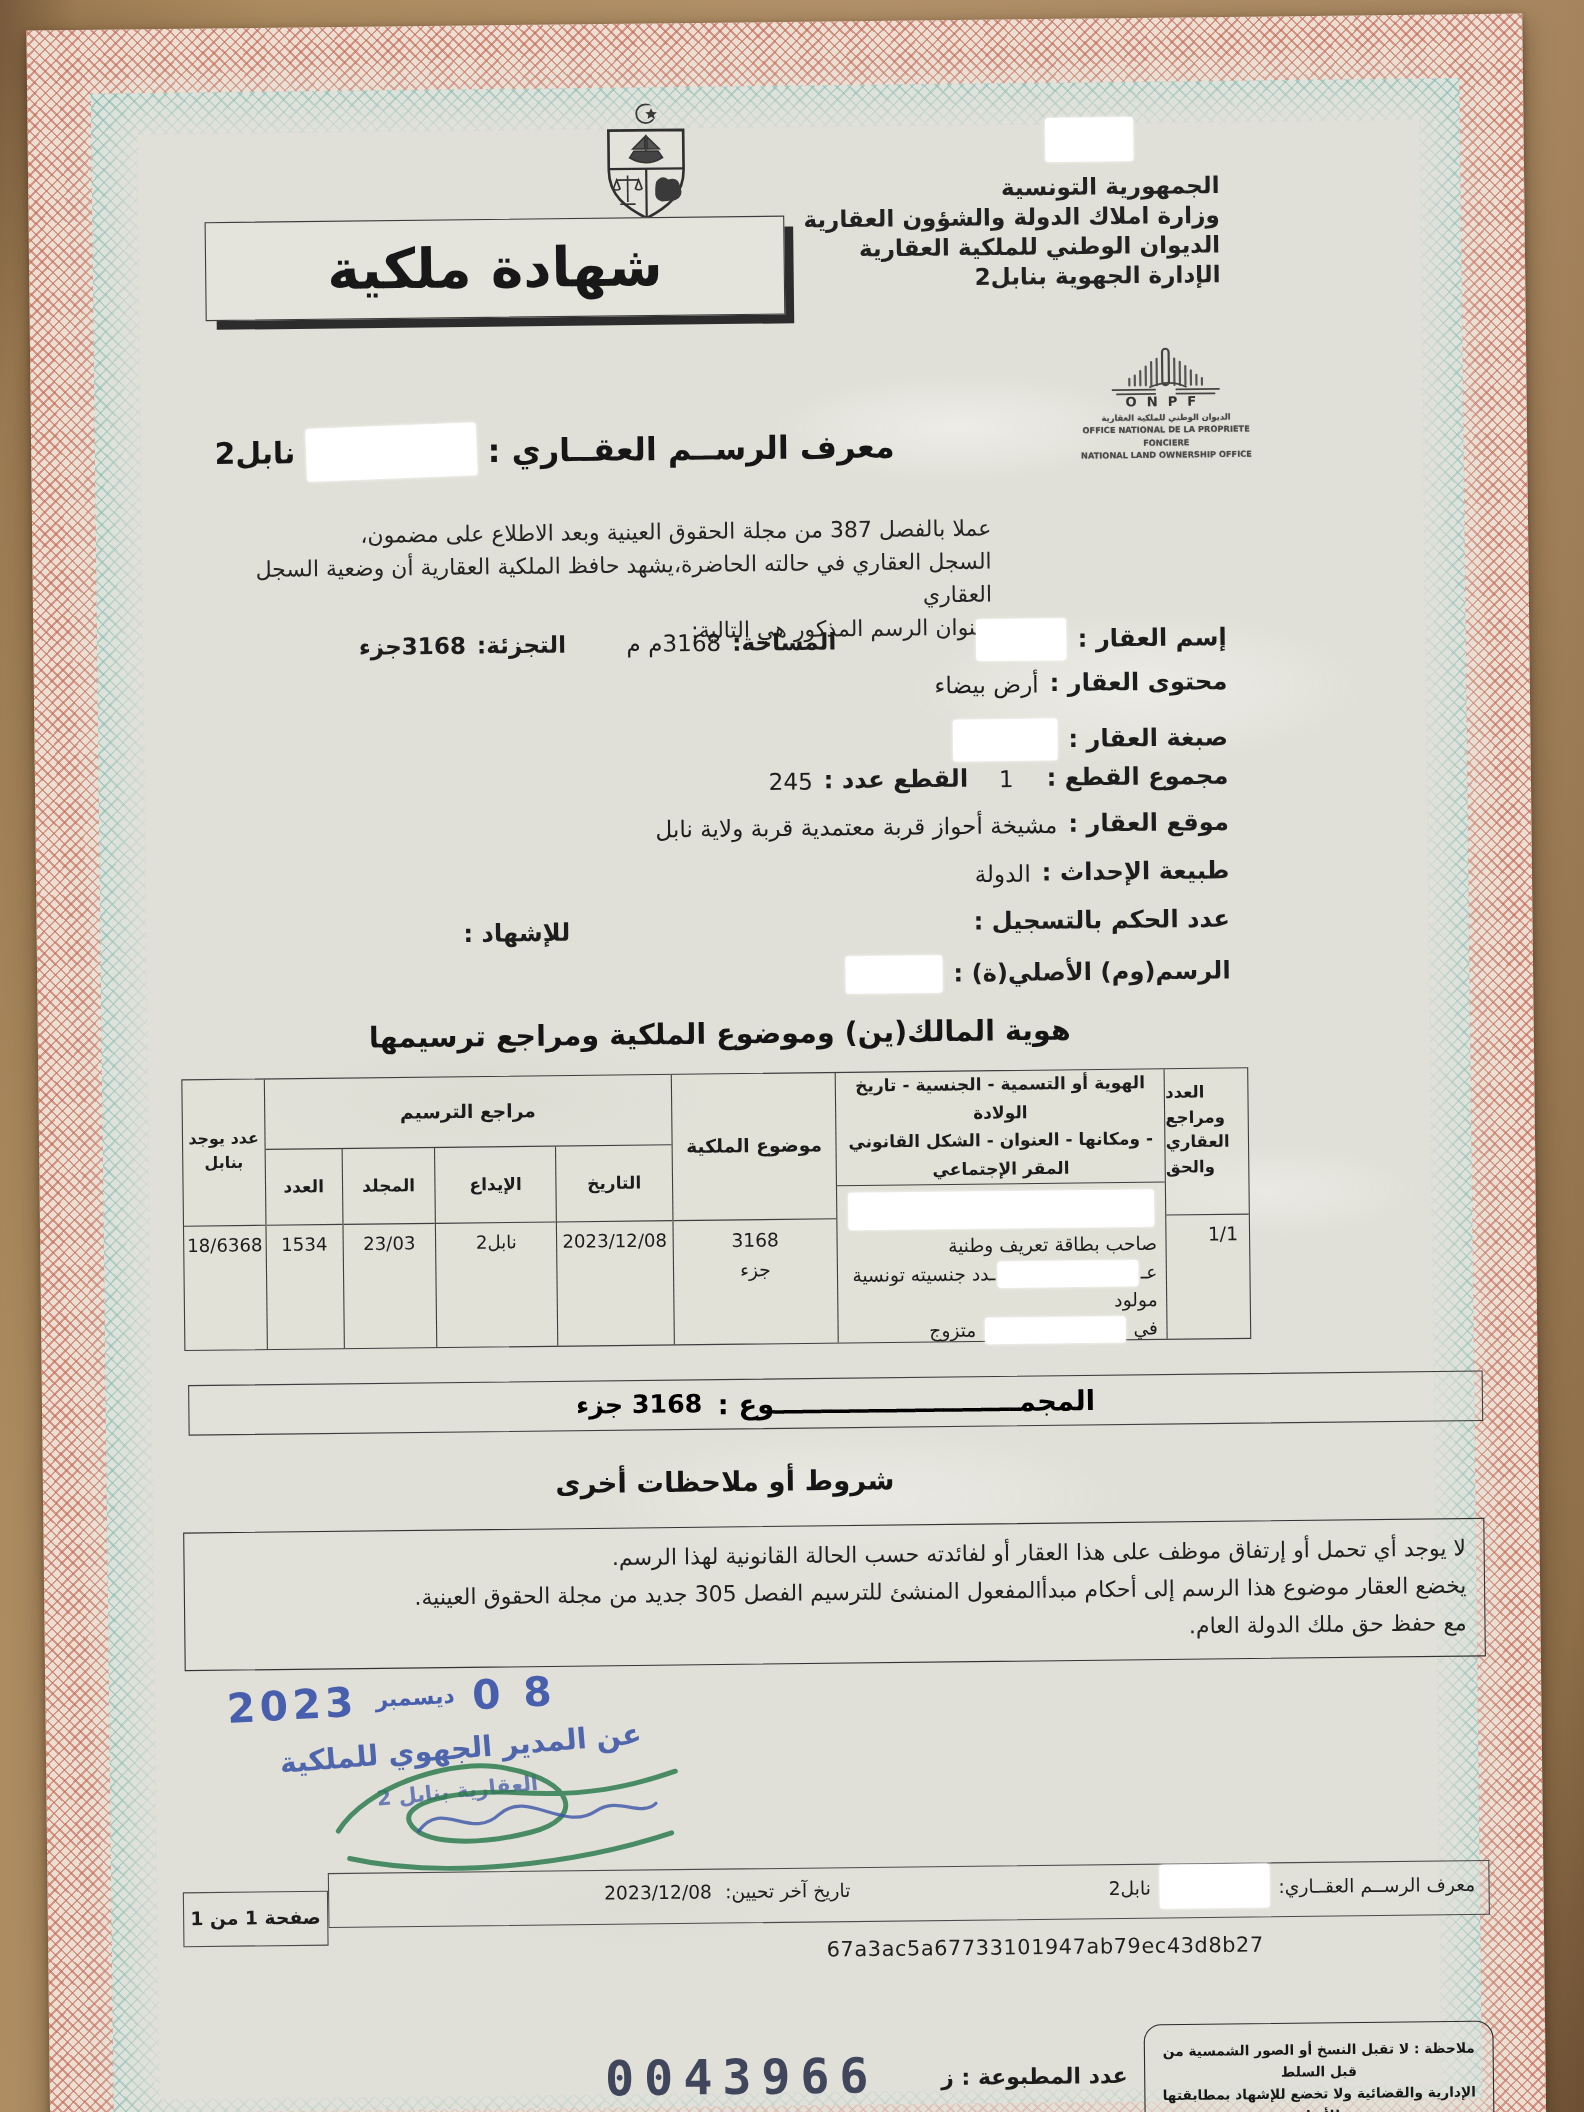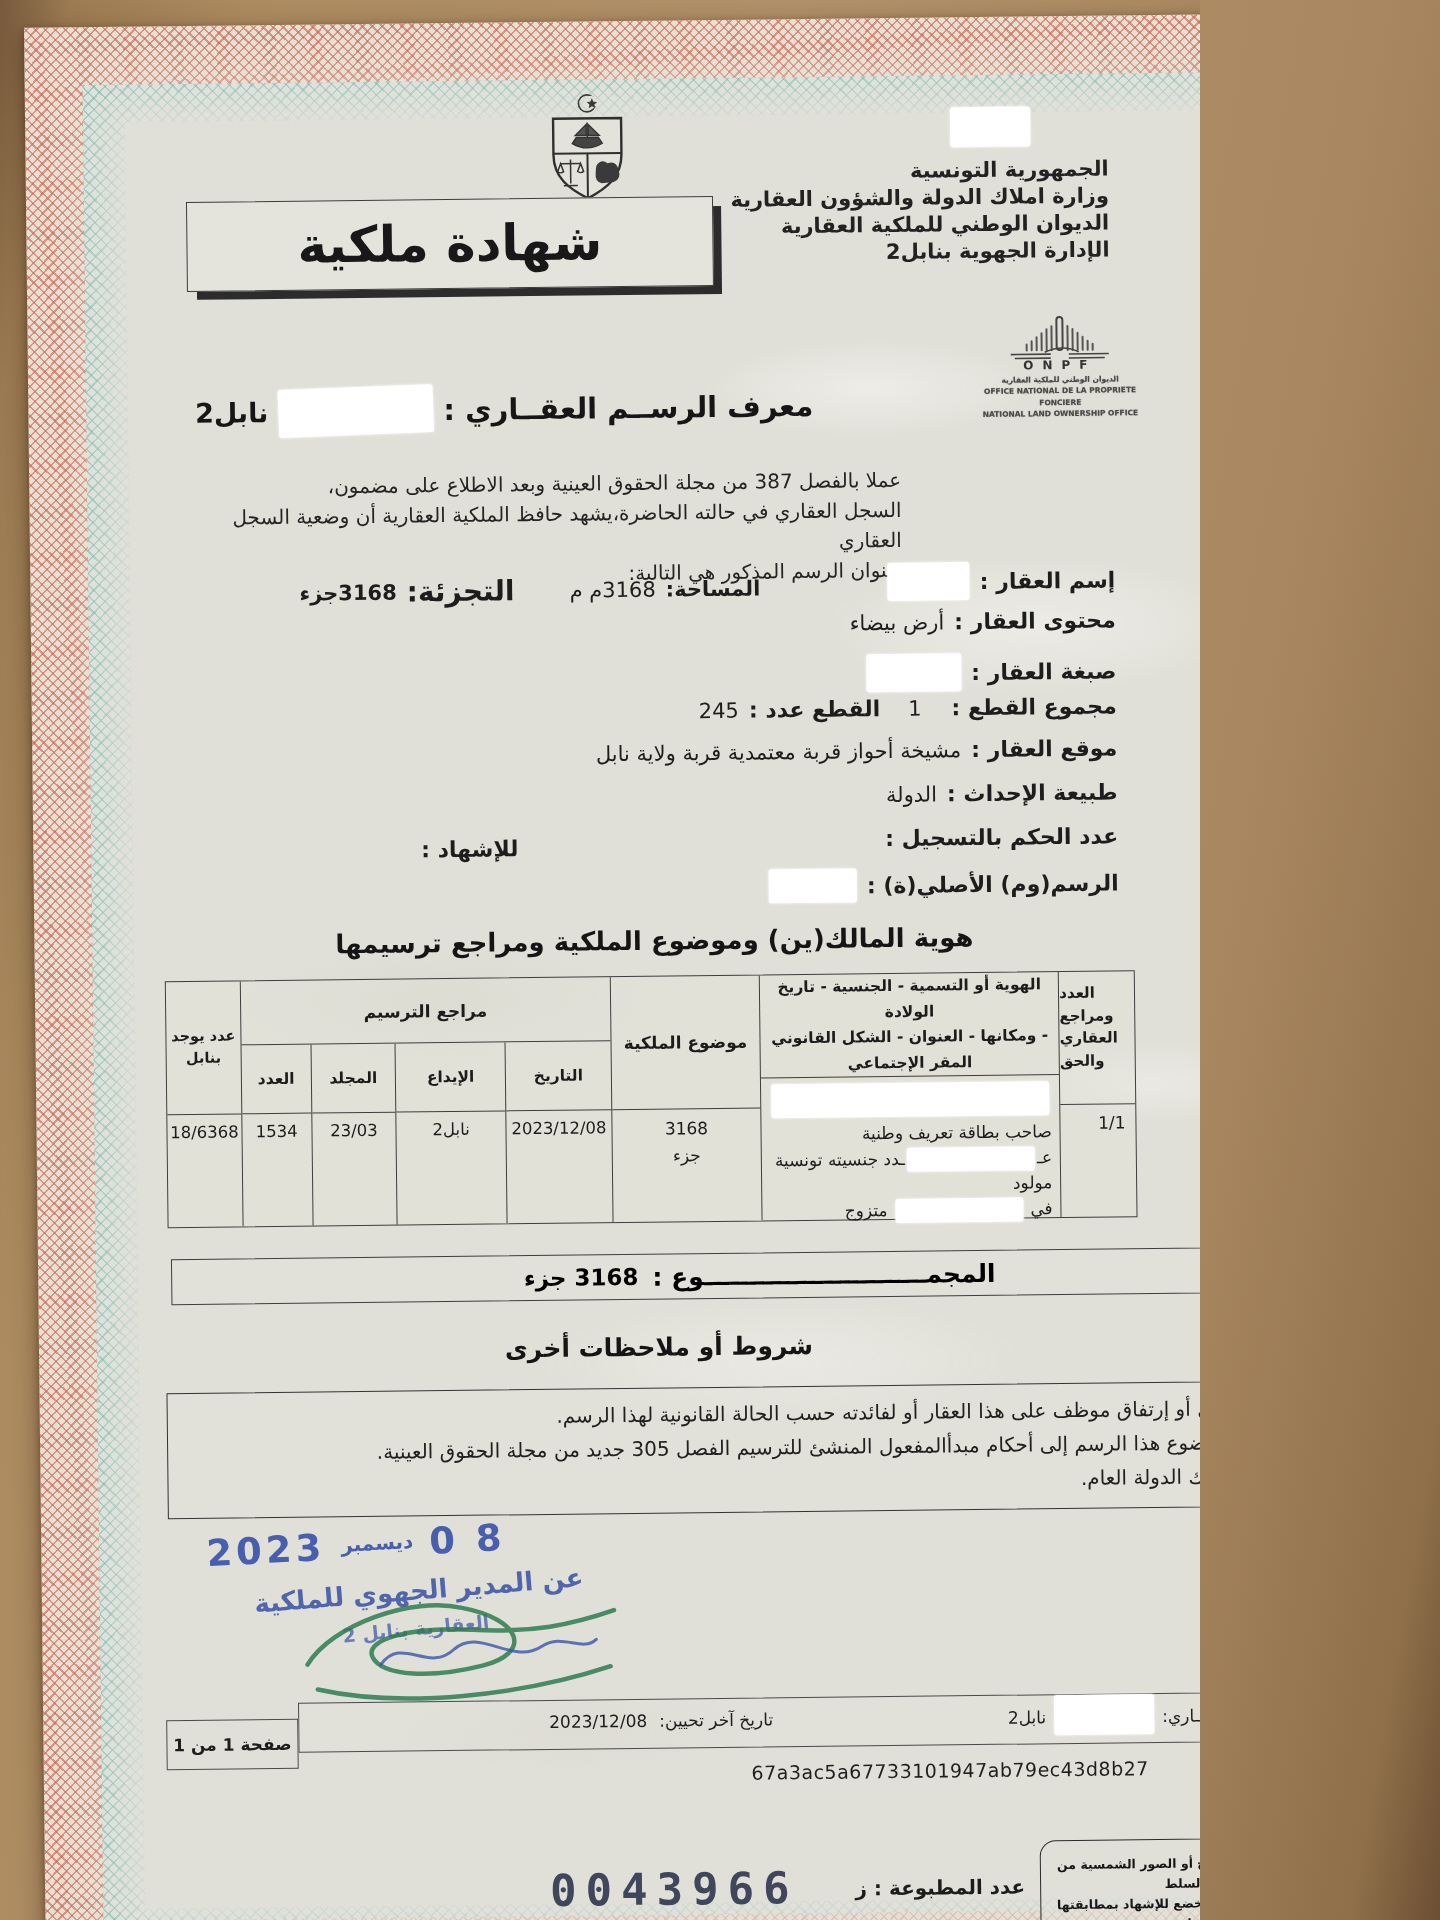--- a/index.html
+++ b/index.html
@@ -1,21 +1,21 @@
 <!DOCTYPE html>
 <html lang="ar"><head>
 <meta charset="utf-8">
 <style>
   * { box-sizing: border-box; margin: 0; padding: 0; }
   html,body { width:1440px; height:1920px; overflow:hidden; }
   body {
     font-family: "DejaVu Sans", sans-serif;
     background: linear-gradient(100deg,#77593c 0%,#9c7b52 4%,#ac8b60 14%,#b3926a 45%,#a98861 78%,#8f6f4a 95%,#6b4f33 100%);
   }
-  .photo { position:relative; width:1200px; height:1920px; overflow:hidden;padding-left:16px; }
+  .photo { position:relative; width:1440px; height:1920px; overflow:hidden;padding-left:16px; }
 
   
   .sheet {
     position:absolute; left:35px; top:20px; width:1360px; height:1952px;
     transform: rotate(-0.65deg);
     box-shadow: 0 8px 26px rgba(50,32,15,.5), 0 2px 6px rgba(50,32,15,.4);
     background-color:#ecdfd2;
     background-image:
       repeating-linear-gradient(45deg, rgba(197,104,87,.62) 0 1.6px, transparent 1.6px 7px),
       repeating-linear-gradient(-45deg, rgba(197,104,87,.62) 0 1.6px, transparent 1.6px 7px);
@@ -223,21 +223,21 @@
     <div class="abs frow" style="top:545px;">
       <span class="lbl">إسم العقار :</span>
       <span class="redact" style="width:82px;height:38px;"></span>
     </div>
     <div class="abs frow f-area" style="top:552px;">
       <span class="pair">
         <span class="lbl" style="font-size:21px;">المساحة:</span>
         <span class="val">3168م م</span>
       </span>
       <span class="pair">
-        <span class="lbl" style="font-size:28px;">التجزئة:</span>
+        <span class="lbl" style="font-size:21px;">التجزئة:</span>
         <span class="val b">3168جزء</span>
       </span>
     </div>
     <div class="abs frow" style="top:592px;">
       <span class="lbl">محتوى العقار :</span>
       <span class="val">أرض بيضاء</span>
     </div>
     <div class="abs frow" style="top:636px;">
       <span class="lbl">صبغة العقار :</span>
       <span class="redact" style="width:95px;height:38px;"></span>

